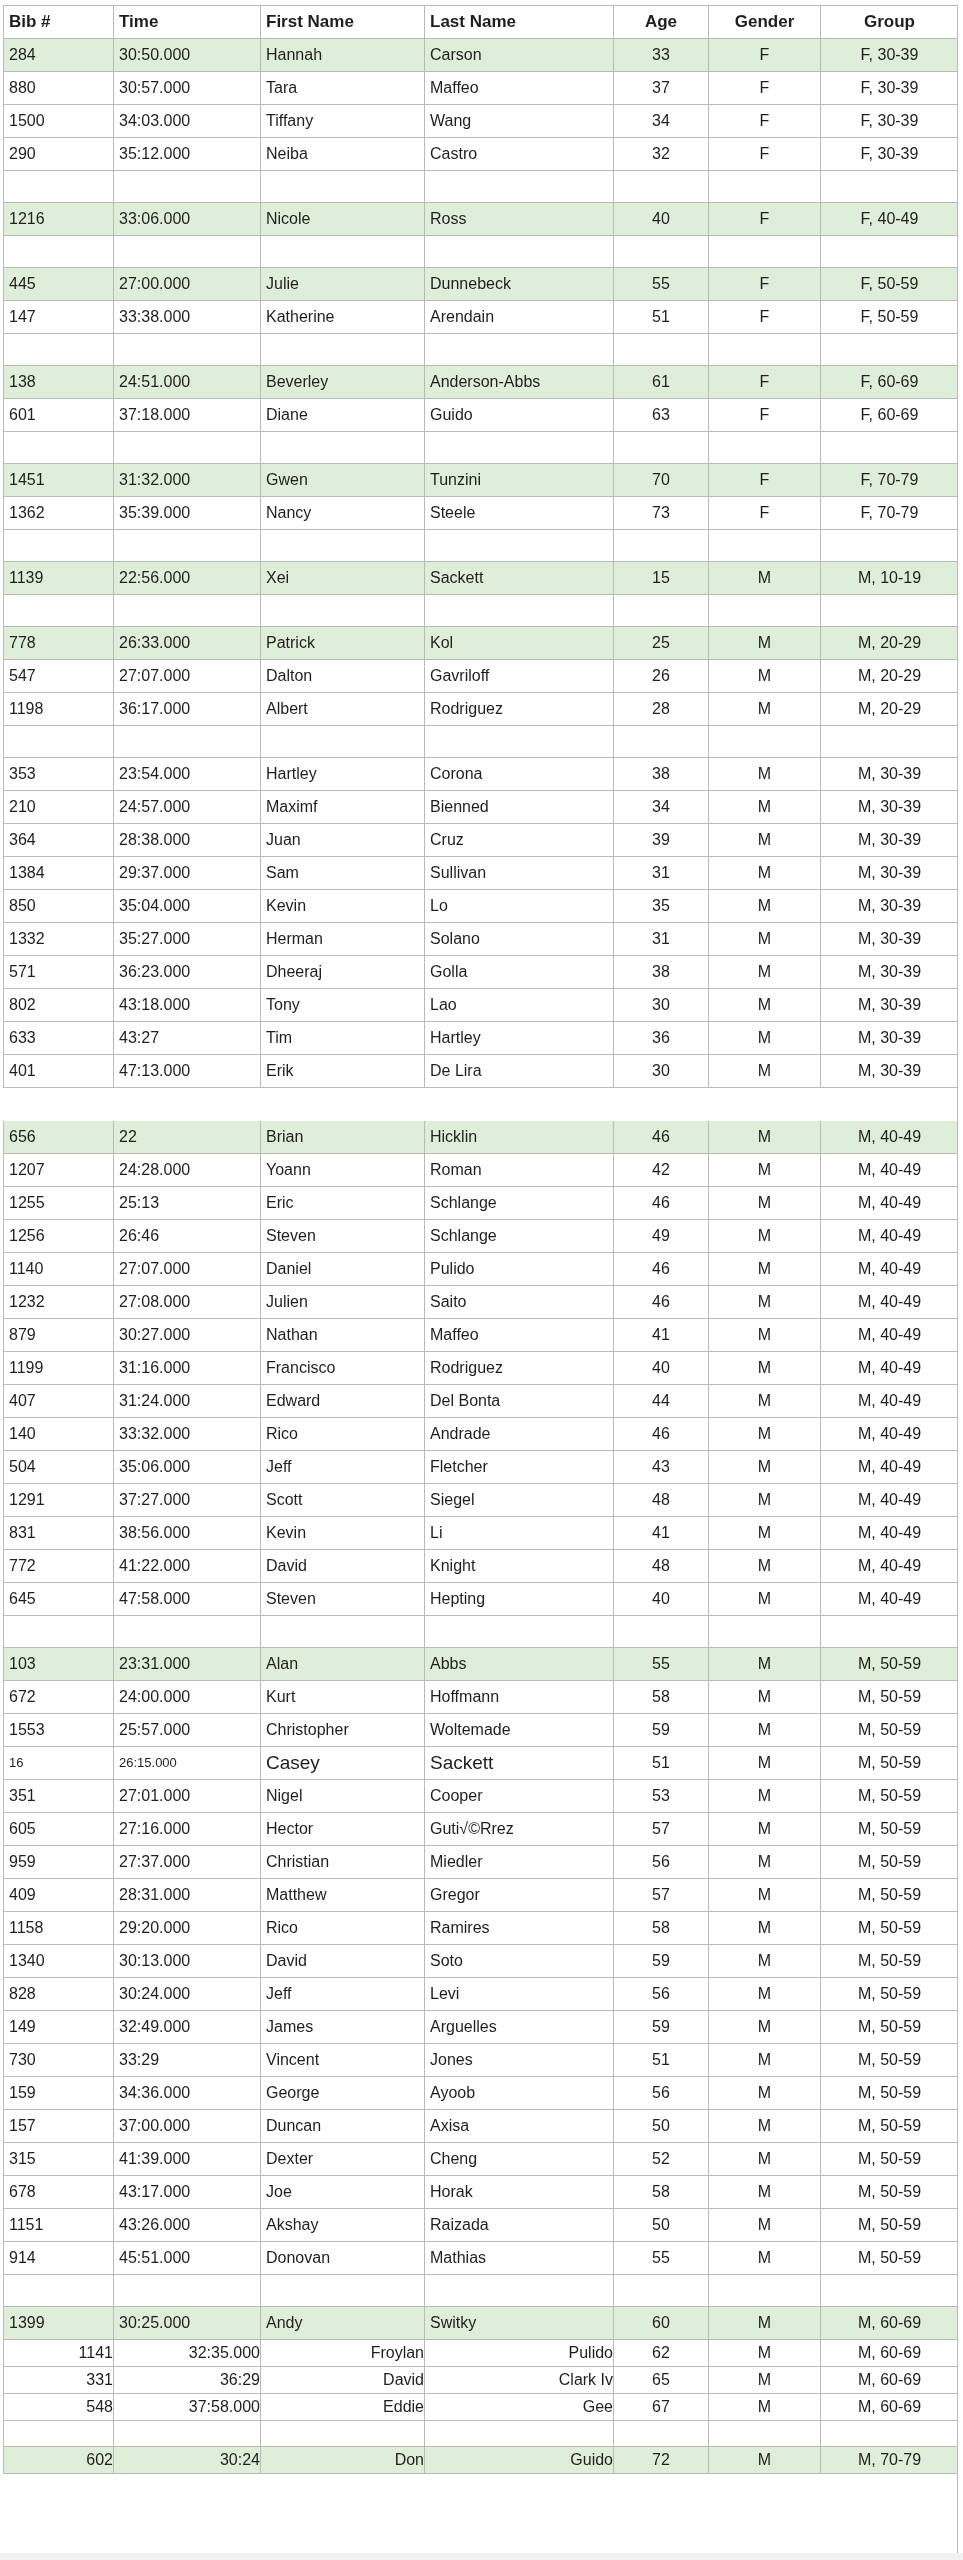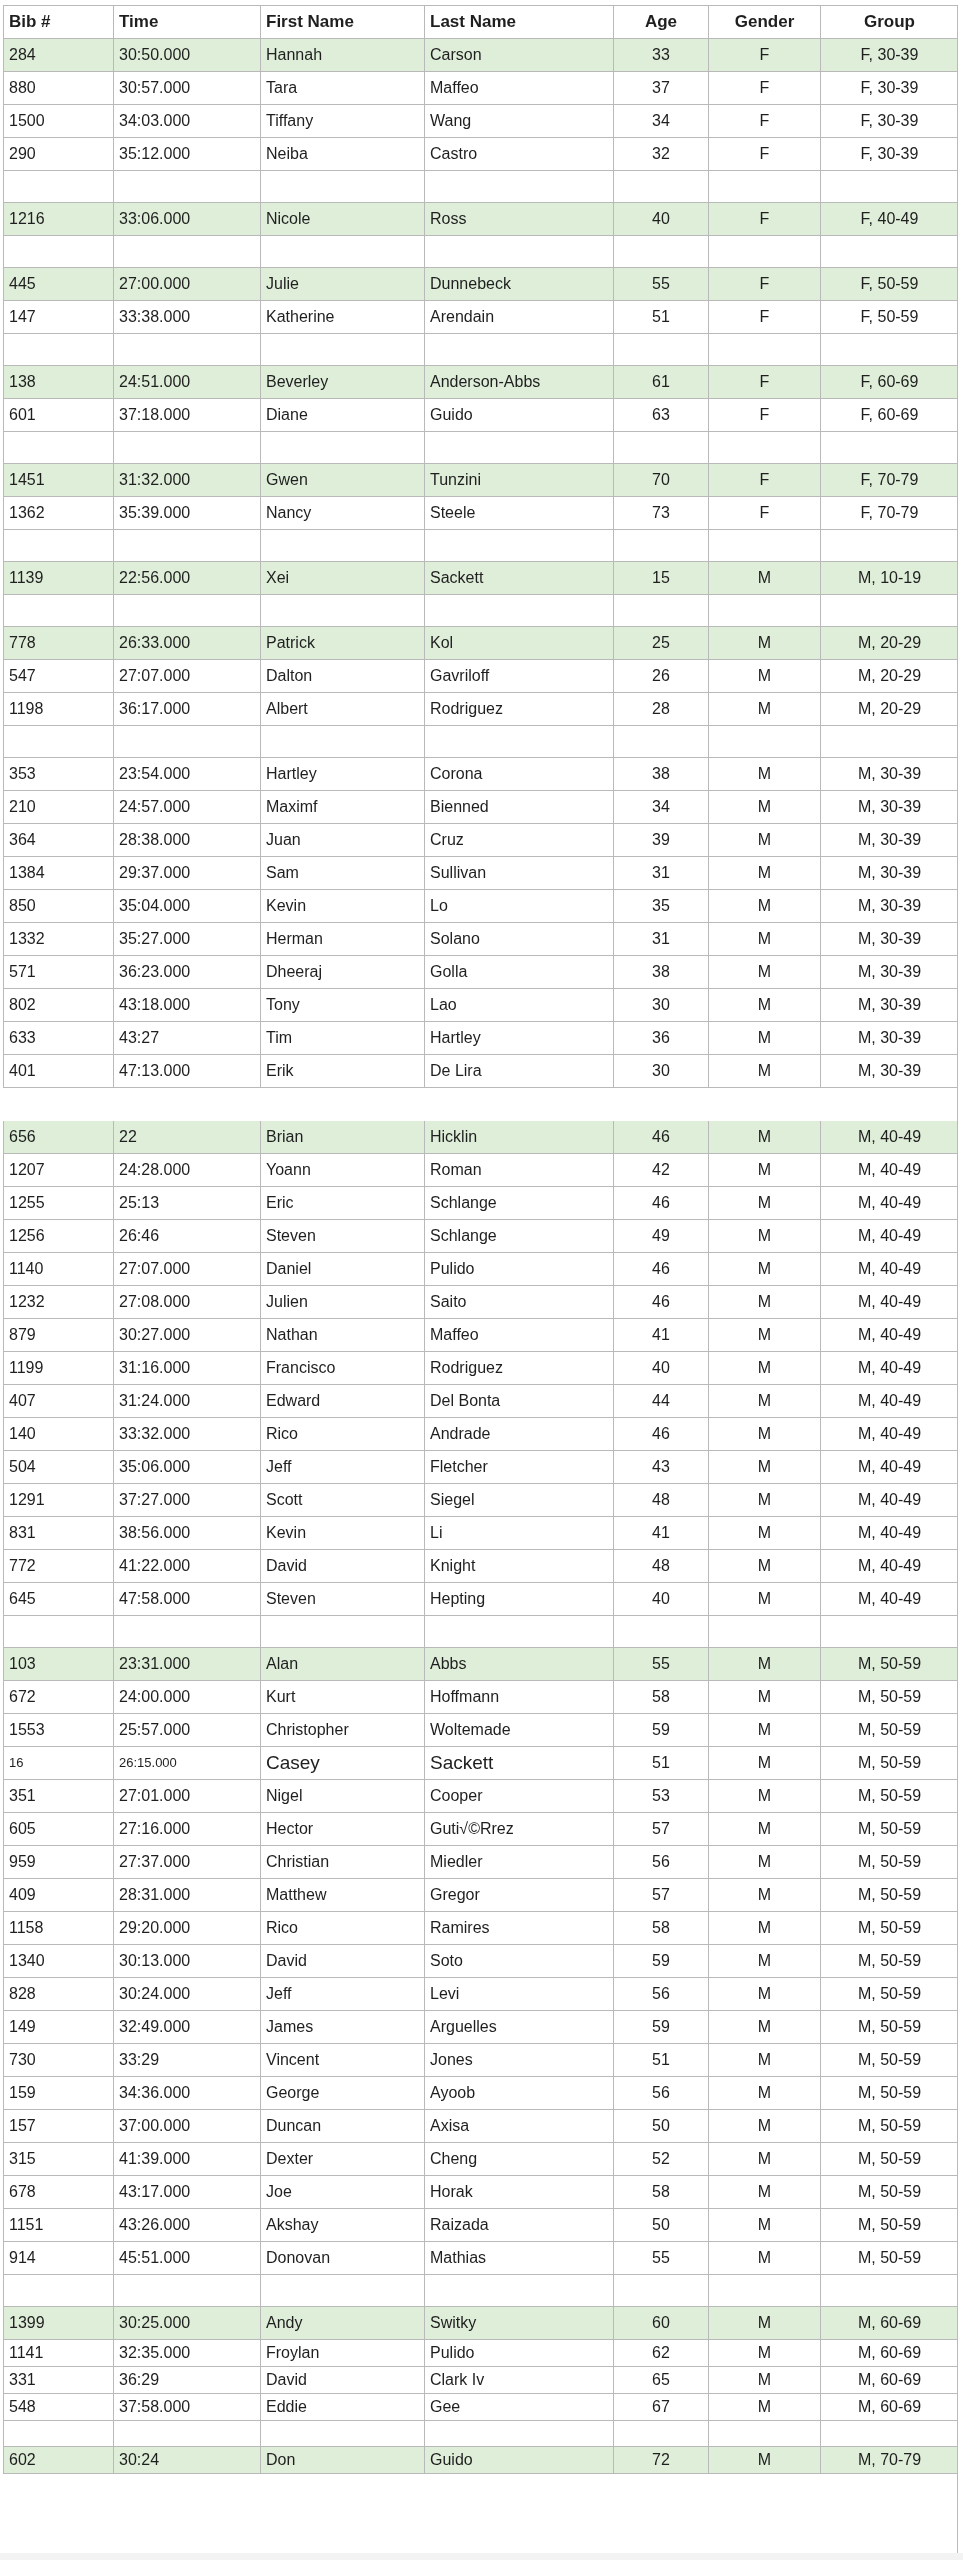--- a/index.html
+++ b/index.html
@@ -34,21 +34,21 @@
     box-sizing: border-box;
   }
   table.grid th {
     font-weight: bold; font-size: 17px; text-align: left; height: 32px;
     background: #ffffff;
   }
   table.grid th.center, table.grid td.center { text-align: center; padding: 0; }
   tr.leader td { background: #dfeed9; }
   tr.blank td { background: #ffffff; }
   tr.gap td { border-left-color: #ffffff; border-right-color: #ffffff; border-bottom-color: transparent; height: 33px; }
-  tr.short td { height: 26px; line-height: 26px; }
+  tr.short td { height: 26px; line-height: 26px; text-align: right; }
   tr.large td.name { font-size: 19px; }
   tr.large td.bibtime { font-size: 13px; }
   .right-edge {
     position: absolute; left: 957px; top: 5px; width: 6px; height: 2548px;
     border-left: 1px solid #b9b9b9; background: #ffffff;
   }
 </style>
 </head>
 <body>
 

